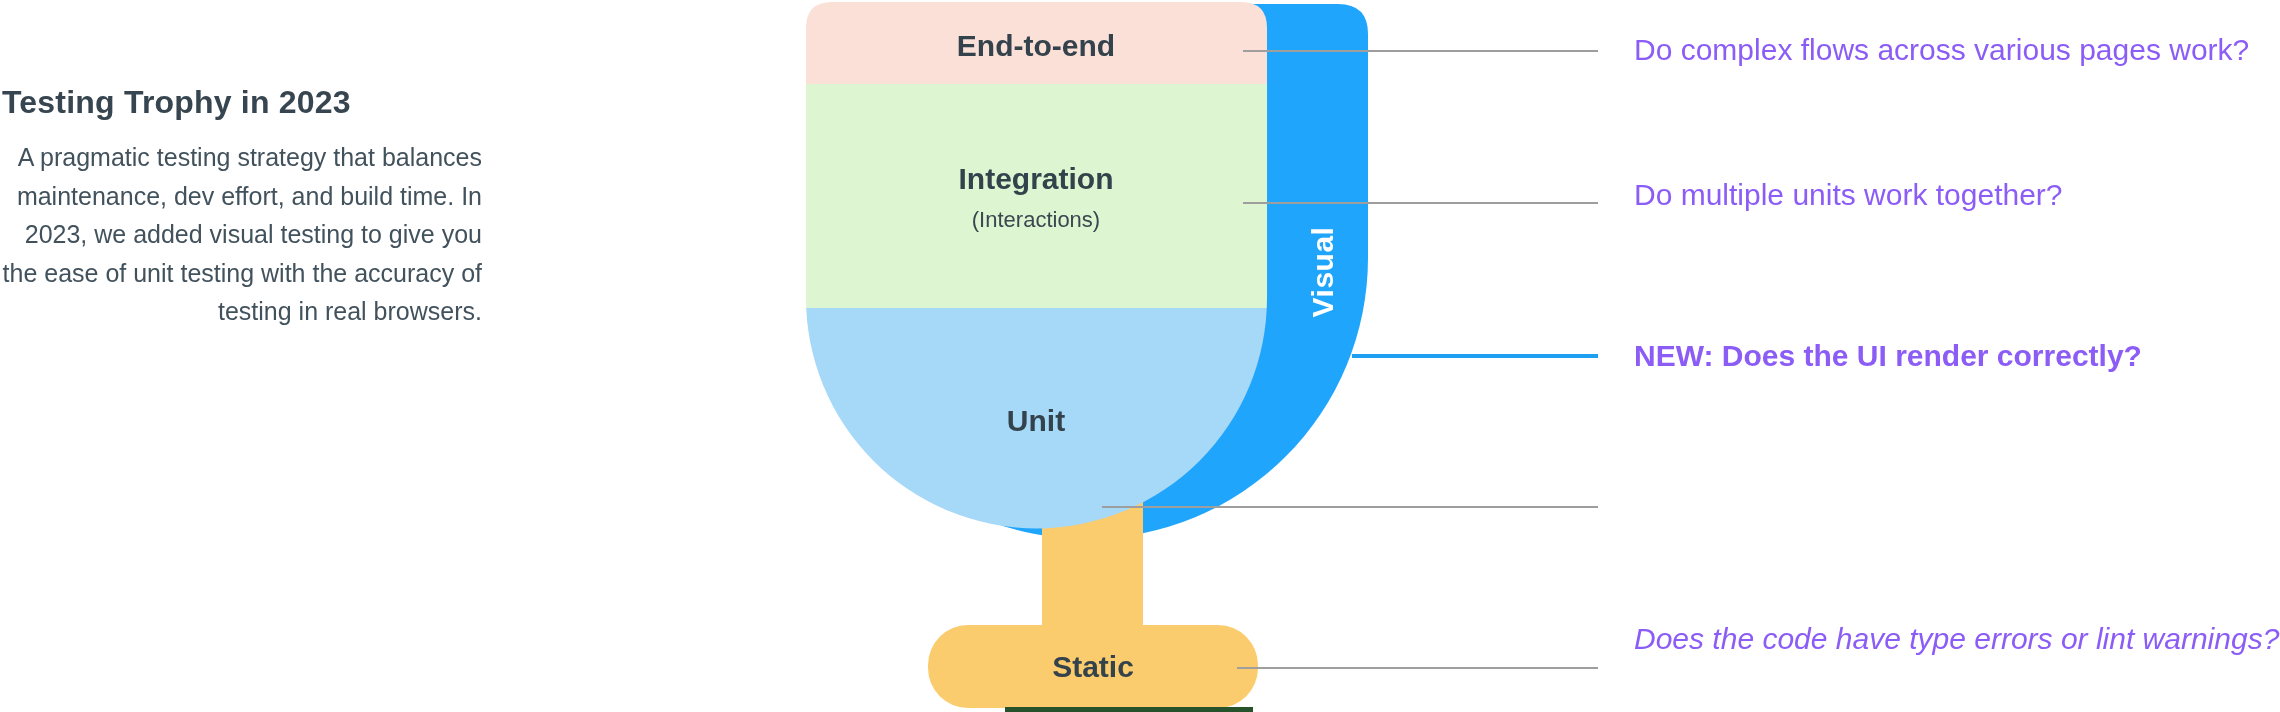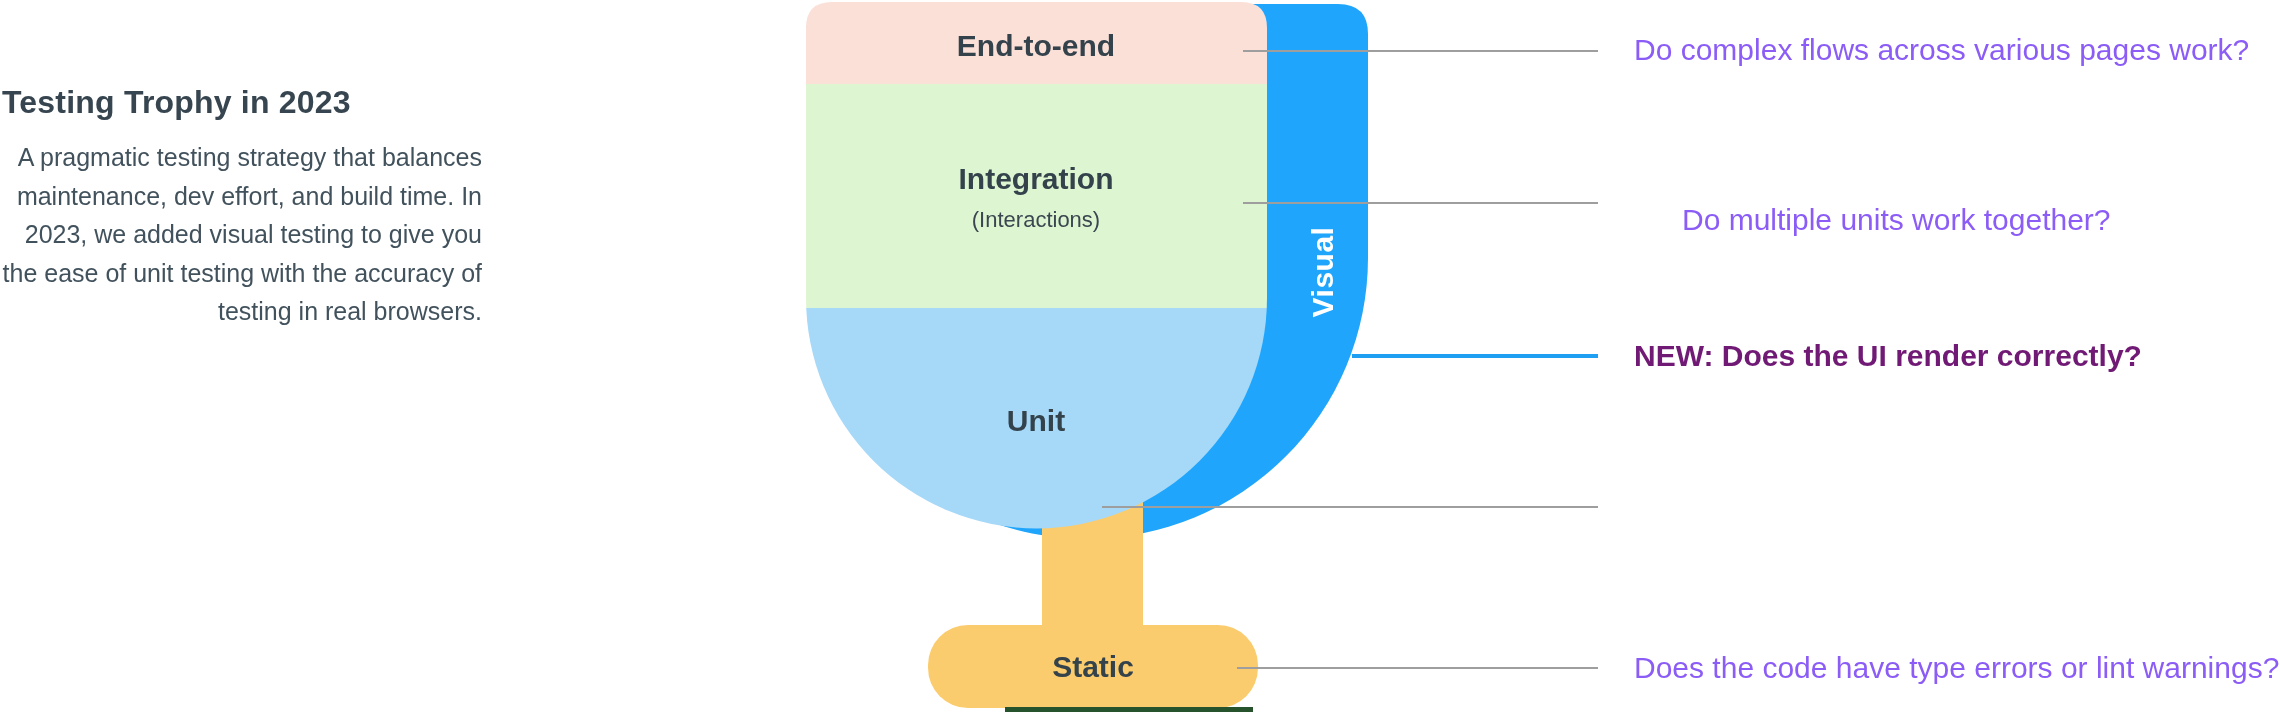--- a/index.html
+++ b/index.html
@@ -70,21 +70,21 @@
     position: absolute;
     left: 1634px;
     height: 42px;
     display: flex;
     align-items: center;
     font-size: 30px;
     color: #8b5cf6;
     white-space: nowrap;
   }
   .annotation.highlight {
-    color: #701a75;
+    color: #8b5cf6;
     font-weight: bold;
   }
 </style>
 </head>
 <body>
 
 <div class="canvas">
 
   <div class="intro">
     <h1>Testing Trophy in 2023</h1>
@@ -124,17 +124,17 @@
 
     <text class="trophy-label" x="1036" y="45" text-anchor="middle" dominant-baseline="central">End-to-end</text>
     <text class="trophy-label" x="1036" y="178" text-anchor="middle" dominant-baseline="central">Integration</text>
     <text class="trophy-sublabel" x="1036" y="219" text-anchor="middle" dominant-baseline="central">(Interactions)</text>
     <text class="trophy-label" x="1036" y="420" text-anchor="middle" dominant-baseline="central">Unit</text>
     <text class="visual-label" x="1322" y="272" text-anchor="middle" dominant-baseline="central" transform="rotate(-90 1322 272)">Visual</text>
     <text class="trophy-label" x="1093" y="666" text-anchor="middle" dominant-baseline="central">Static</text>
   </svg>
 
   <div class="annotation" style="top: 29px;">Do complex flows across various pages work?</div>
-  <div class="annotation" style="top: 199px; margin-left: 48px;">Do multiple units work together?</div>
+  <div class="annotation" style="top: 174px;">Do multiple units work together?</div>
   <div class="annotation highlight" style="top: 335px;">NEW: Does the UI render correctly?</div>
-  <div class="annotation" style="top: 647px;">Does the code have type errors or lint warnings?</div>
+  <div class="annotation" style="top: 618px; font-style: italic;">Does the code have type errors or lint warnings?</div>
 
 </div>
 
 </body></html>

